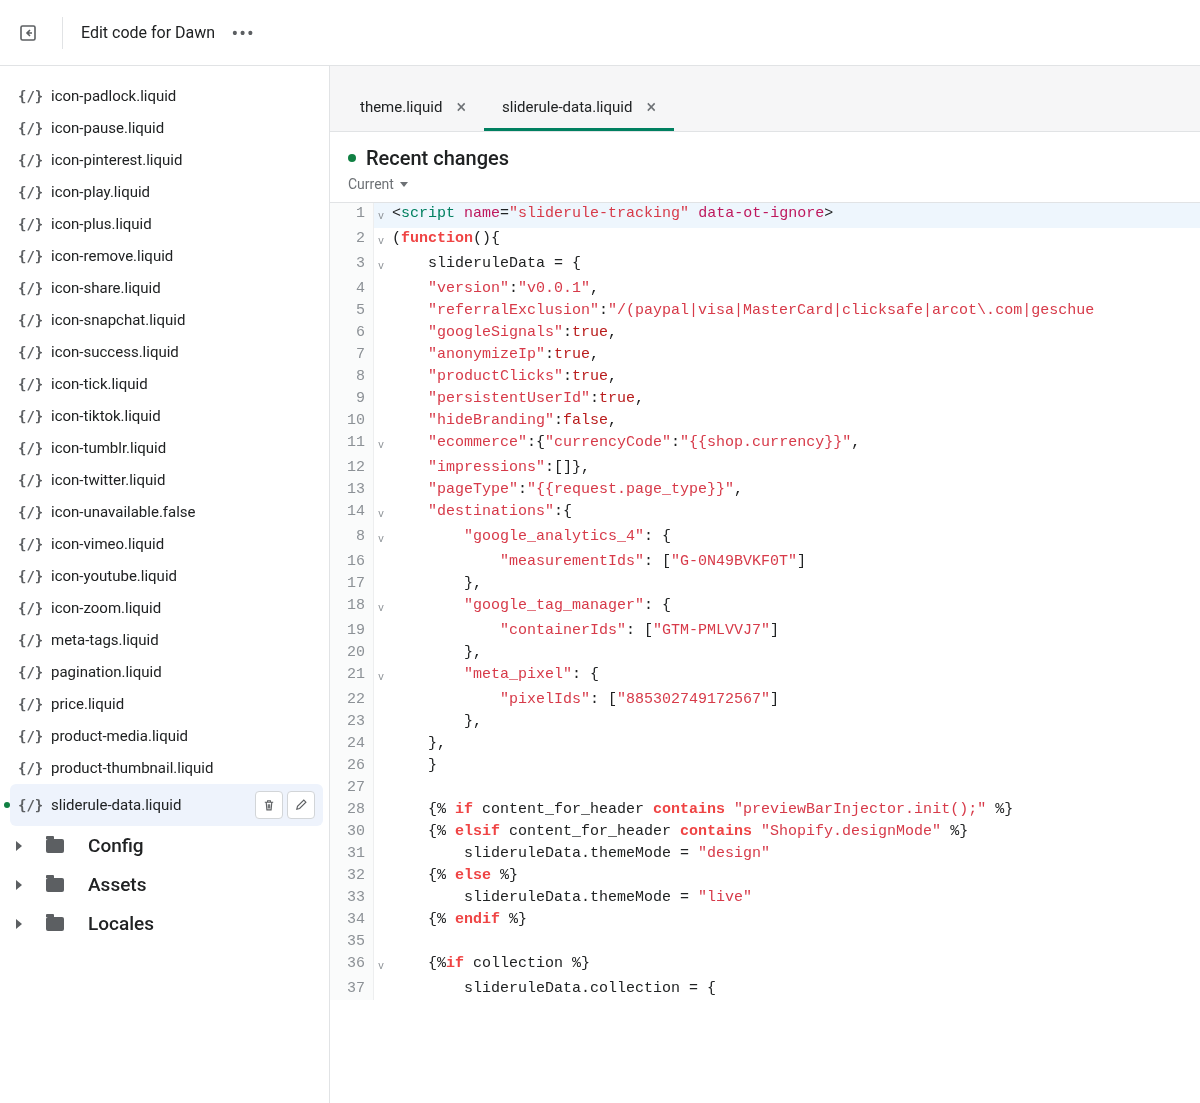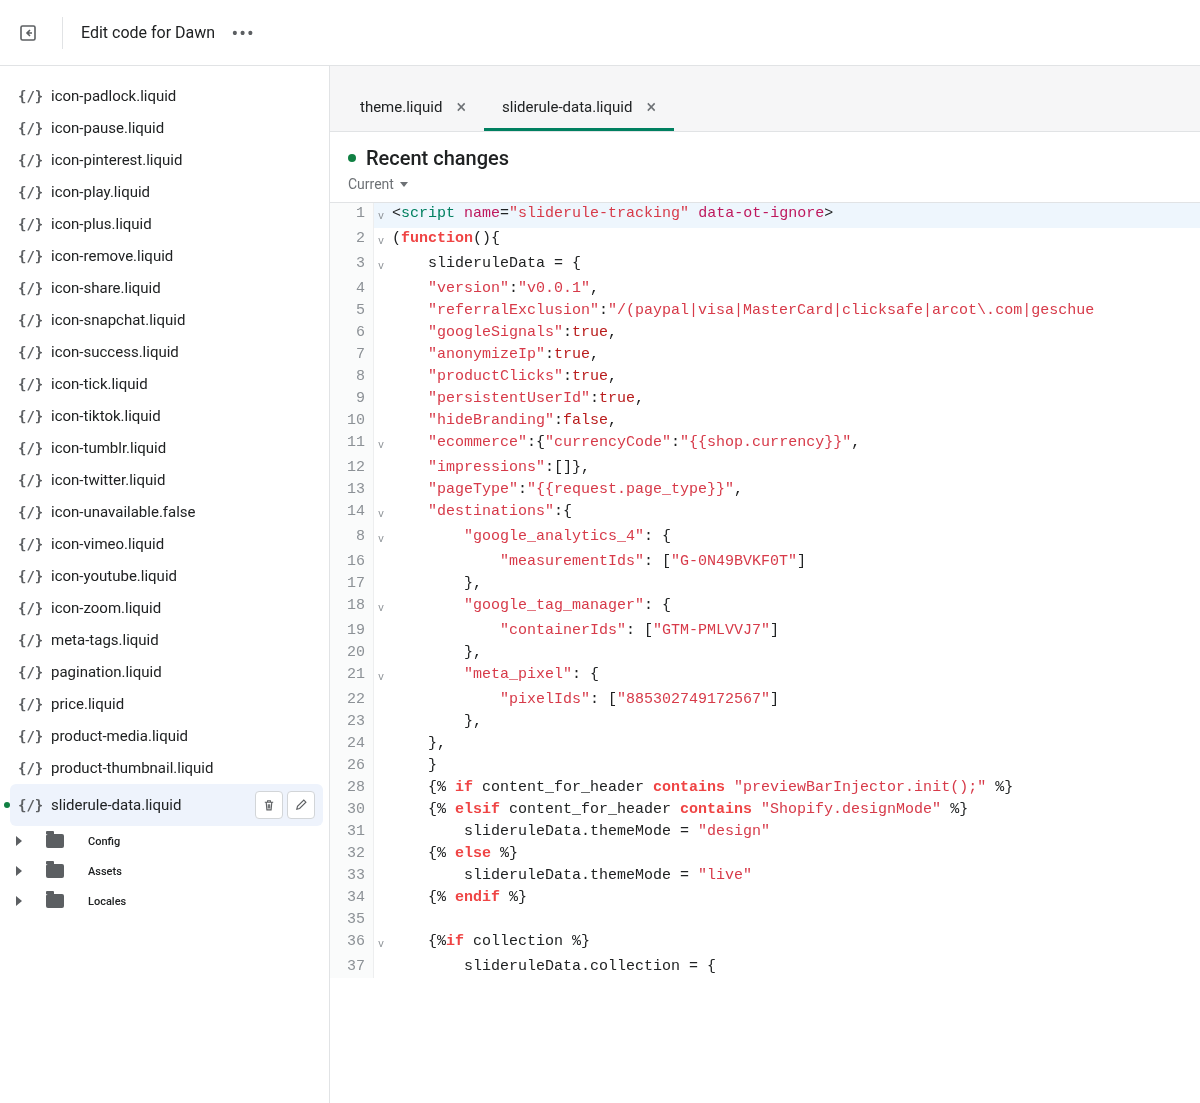--- a/index.html
+++ b/index.html
@@ -99,21 +99,21 @@
     background: #fff;
     border:1px solid #d2d5d8;
     cursor:pointer;
   }
   .folder-item {
     display: flex;
     align-items: center;
     gap: 24px;
     padding: 8px 6px;
     cursor: pointer;
-    font-size: 11px;
+    font-size: 19px;
     font-weight: 500;
   }
   .chev {
     width: 0; height: 0;
     border-top: 5px solid transparent;
     border-bottom: 5px solid transparent;
     border-left: 6px solid #5c5f62;
   }
   .folder-icon {
     width: 18px; height: 14px;
@@ -401,20 +401,21 @@
         <div class="code-line"><div class="gutter">16</div><div class="fold"></div><div class="code-text"><span class="t-plain">            </span><span class="t-str">"measurementIds"</span><span class="t-plain">: [</span><span class="t-str">"G-0N49BVKF0T"</span><span class="t-plain">]</span></div></div>
         <div class="code-line"><div class="gutter">17</div><div class="fold"></div><div class="code-text"><span class="t-plain">        },</span></div></div>
         <div class="code-line"><div class="gutter">18</div><div class="fold">v</div><div class="code-text"><span class="t-plain">        </span><span class="t-str">"google_tag_manager"</span><span class="t-plain">: {</span></div></div>
         <div class="code-line"><div class="gutter">19</div><div class="fold"></div><div class="code-text"><span class="t-plain">            </span><span class="t-str">"containerIds"</span><span class="t-plain">: [</span><span class="t-str">"GTM-PMLVVJ7"</span><span class="t-plain">]</span></div></div>
         <div class="code-line"><div class="gutter">20</div><div class="fold"></div><div class="code-text"><span class="t-plain">        },</span></div></div>
         <div class="code-line"><div class="gutter">21</div><div class="fold">v</div><div class="code-text"><span class="t-plain">        </span><span class="t-str">"meta_pixel"</span><span class="t-plain">: {</span></div></div>
         <div class="code-line"><div class="gutter">22</div><div class="fold"></div><div class="code-text"><span class="t-plain">            </span><span class="t-str">"pixelIds"</span><span class="t-plain">: [</span><span class="t-str">"885302749172567"</span><span class="t-plain">]</span></div></div>
         <div class="code-line"><div class="gutter">23</div><div class="fold"></div><div class="code-text"><span class="t-plain">        },</span></div></div>
         <div class="code-line"><div class="gutter">24</div><div class="fold"></div><div class="code-text"><span class="t-plain">    },</span></div></div>
         <div class="code-line"><div class="gutter">26</div><div class="fold"></div><div class="code-text"><span class="t-plain">    }</span></div></div>
+        <div class="code-line"><div class="gutter">27</div><div class="fold"></div><div class="code-text"><span class="t-plain"></span></div></div>
         <div class="code-line"><div class="gutter">28</div><div class="fold"></div><div class="code-text"><span class="t-plain">    {% </span><span class="t-kw">if</span><span class="t-plain"> content_for_header </span><span class="t-kw">contains</span><span class="t-plain"> </span><span class="t-str">"previewBarInjector.init();"</span><span class="t-plain"> %}</span></div></div>
         <div class="code-line"><div class="gutter">30</div><div class="fold"></div><div class="code-text"><span class="t-plain">    {% </span><span class="t-kw">elsif</span><span class="t-plain"> content_for_header </span><span class="t-kw">contains</span><span class="t-plain"> </span><span class="t-str">"Shopify.designMode"</span><span class="t-plain"> %}</span></div></div>
         <div class="code-line"><div class="gutter">31</div><div class="fold"></div><div class="code-text"><span class="t-plain">        slideruleData.themeMode = </span><span class="t-str">"design"</span></div></div>
         <div class="code-line"><div class="gutter">32</div><div class="fold"></div><div class="code-text"><span class="t-plain">    {% </span><span class="t-kw">else</span><span class="t-plain"> %}</span></div></div>
         <div class="code-line"><div class="gutter">33</div><div class="fold"></div><div class="code-text"><span class="t-plain">        slideruleData.themeMode = </span><span class="t-str">"live"</span></div></div>
         <div class="code-line"><div class="gutter">34</div><div class="fold"></div><div class="code-text"><span class="t-plain">    {% </span><span class="t-kw">endif</span><span class="t-plain"> %}</span></div></div>
         <div class="code-line"><div class="gutter">35</div><div class="fold"></div><div class="code-text"><span class="t-plain"></span></div></div>
         <div class="code-line"><div class="gutter">36</div><div class="fold">v</div><div class="code-text"><span class="t-plain">    {%</span><span class="t-kw">if</span><span class="t-plain"> collection %}</span></div></div>
         <div class="code-line"><div class="gutter">37</div><div class="fold"></div><div class="code-text"><span class="t-plain">        slideruleData.collection = {</span></div></div>
       </div>

